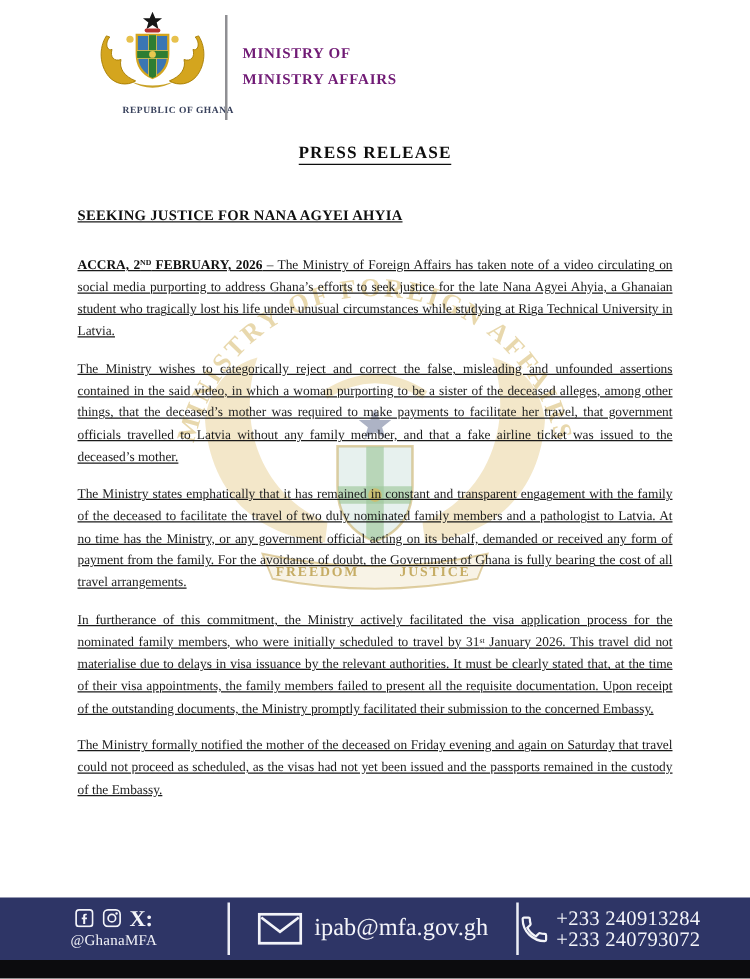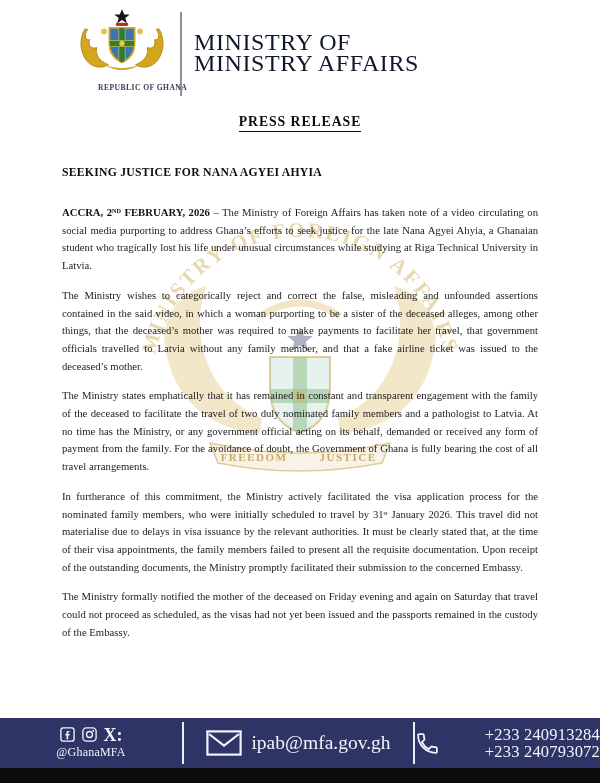--- a/index.html
+++ b/index.html
@@ -21,25 +21,25 @@
     padding:8px 0 0 70px; height:102px;
   }
   .crest { width:104px; text-align:center; }
   .crest svg { width:90px; height:72px; display:block; margin:0 auto; }
   .crest-label {
     margin-top:3px; font-size:7.6px; font-weight:bold; letter-spacing:.45px;
     color:#38415c; white-space:nowrap;margin-left:28px;
   }
   .vline { width:2px; height:84px; background:#8f8f93; margin:4px 12px 0 6px; }
   .ministry-name {
-    padding-top:24px; font-size:24px; line-height:21px; font-weight:normal;
-    letter-spacing:.6px; color:#0f172a;
-  }
-  
-  main { position:relative; z-index:2; padding:0 62px; }
+    padding-top:24px; font-size:12px; line-height:21px; font-weight:bold;
+    letter-spacing:.6px; color:#701a75;
+  }
+  
+  main { position:relative; z-index:2; padding:0 62px;text-decoration:underline; }
   h1.release-title { text-align:center; margin-top:12px; font-size:13.8px; }
   h1.release-title span {
     display:inline-block; letter-spacing:.9px; color:#0e0e0e;
     border-bottom:1.8px solid #0e0e0e; padding-bottom:1px;
   }
   h2.release-subject {
     text-align:left; margin-top:34px; font-size:11.7px;
     letter-spacing:.25px; color:#0e0e0e;
   }
   .paragraphs { margin-top:25px; }
@@ -62,21 +62,21 @@
   .icons-row { display:flex; align-items:center; gap:7px; }
   .icons-row svg { display:block; }
   .x-label { font-size:18px; font-weight:bold; line-height:16px; }
   .handle { font-size:12px; line-height:19px; letter-spacing:.2px; }
   .fdiv { width:2px; height:42px; background:#eceef6; }
   .f-email {
     flex:1; display:flex; align-items:center; justify-content:center; gap:9px;
     font-size:19.5px;
   }
   .f-phone {
-    width:185px; display:flex; align-items:center; justify-content:space-between; gap:5px;
+    width:185px; display:flex; align-items:center; justify-content:flex-start; gap:5px;
   }
   .phone-nums { font-size:16.5px; line-height:17px; letter-spacing:.2px; white-space:nowrap; }
 </style>
 </head>
 <body>
 
 <div class="page">
 
   <svg class="watermark" viewBox="0 0 380 272">
     <defs>

